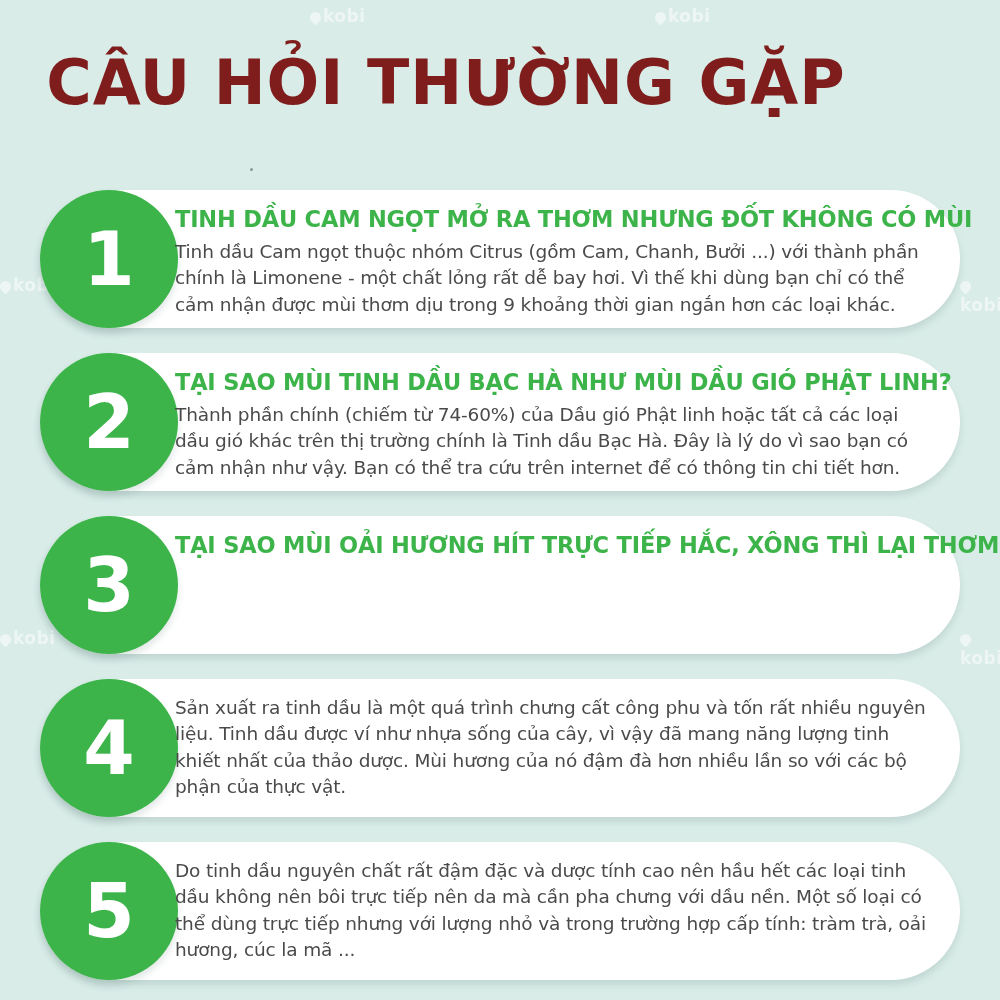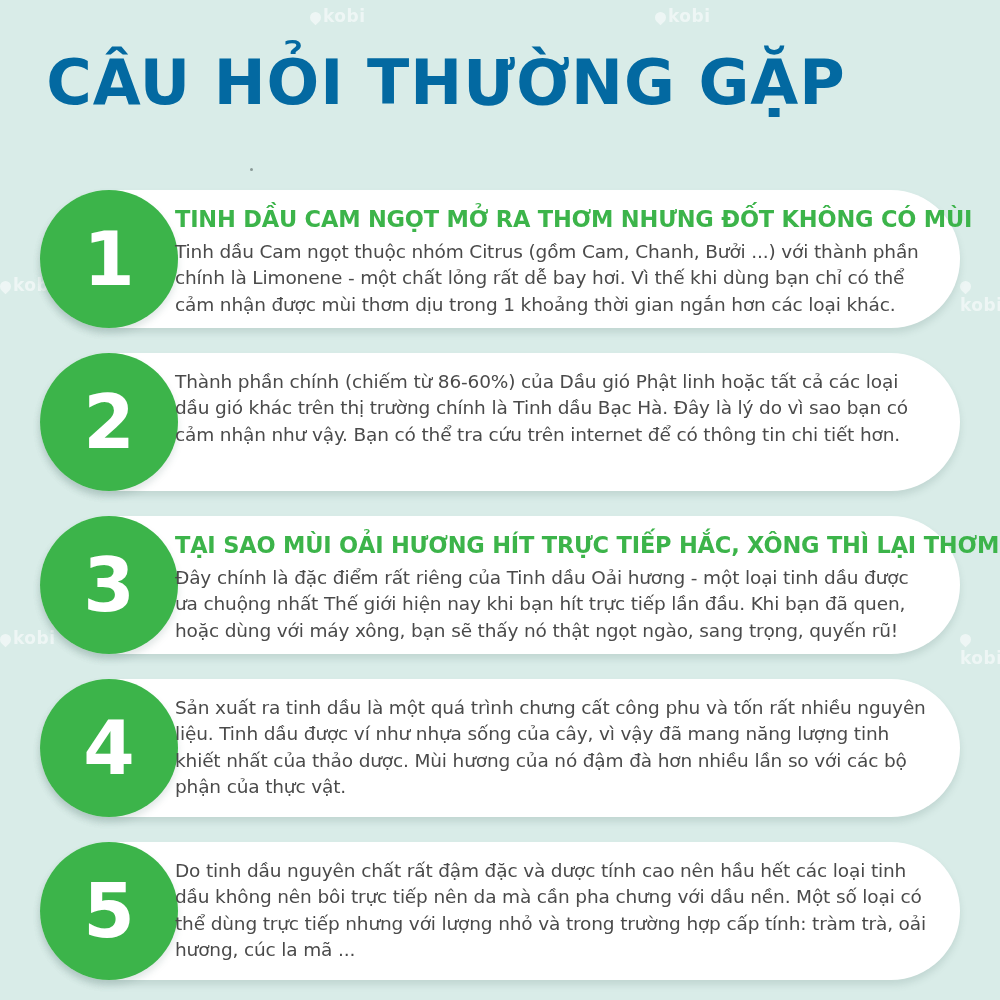--- a/index.html
+++ b/index.html
@@ -40,21 +40,21 @@
   .page-title {
     position: absolute;
     top: 46px;
     left: 0;
     width: 892px;
     text-align: center;
     font-family: "DejaVu Sans", sans-serif;
     font-weight: bold;
     font-size: 62px;
     letter-spacing: 1px;
-    color: #0369a1;
+    color: #7f1d1d;
     text-transform: uppercase;
     white-space: nowrap;
   }
   .title-dot {
     position: absolute;
     top: 168px;
     left: 250px;
     width: 3px;
     height: 3px;
     background: #8a9a97;
@@ -145,36 +145,36 @@
 
 <div class="page-title">CÂU HỎI THƯỜNG GẶP</div>
 <div class="title-dot"></div>
 
 <div class="faq-list" id="faq-list">
     <div class="faq-item">
       <div class="card"></div>
       <div class="badge">1</div>
       <div class="content">
         <div class="q-title">TINH DẦU CAM NGỌT MỞ RA THƠM NHƯNG ĐỐT KHÔNG CÓ MÙI</div>
-        <div class="q-body">Tinh dầu Cam ngọt thuộc nhóm Citrus (gồm Cam, Chanh, Bưởi ...) với thành phần chính là Limonene - một chất lỏng rất dễ bay hơi. Vì thế khi dùng bạn chỉ có thể cảm nhận được mùi thơm dịu trong 1 khoảng thời gian ngắn hơn các loại khác.</div>
+        <div class="q-body">Tinh dầu Cam ngọt thuộc nhóm Citrus (gồm Cam, Chanh, Bưởi ...) với thành phần chính là Limonene - một chất lỏng rất dễ bay hơi. Vì thế khi dùng bạn chỉ có thể cảm nhận được mùi thơm dịu trong 9 khoảng thời gian ngắn hơn các loại khác.</div>
       </div>
     </div>
     <div class="faq-item">
       <div class="card"></div>
       <div class="badge">2</div>
       <div class="content">
-        <div class="q-body">Thành phần chính (chiếm từ 86-60%) của Dầu gió Phật linh hoặc tất cả các loại dầu gió khác trên thị trường chính là Tinh dầu Bạc Hà. Đây là lý do vì sao bạn có cảm nhận như vậy. Bạn có thể tra cứu trên internet để có thông tin chi tiết hơn.</div>
+        <div class="q-title">TẠI SAO MÙI TINH DẦU BẠC HÀ NHƯ MÙI DẦU GIÓ PHẬT LINH?</div>
+        <div class="q-body">Thành phần chính (chiếm từ 74-60%) của Dầu gió Phật linh hoặc tất cả các loại dầu gió khác trên thị trường chính là Tinh dầu Bạc Hà. Đây là lý do vì sao bạn có cảm nhận như vậy. Bạn có thể tra cứu trên internet để có thông tin chi tiết hơn.</div>
       </div>
     </div>
     <div class="faq-item">
       <div class="card"></div>
       <div class="badge">3</div>
       <div class="content">
         <div class="q-title">TẠI SAO MÙI OẢI HƯƠNG HÍT TRỰC TIẾP HẮC, XÔNG THÌ LẠI THƠM?</div>
-        <div class="q-body">Đây chính là đặc điểm rất riêng của Tinh dầu Oải hương - một loại tinh dầu được ưa chuộng nhất Thế giới hiện nay khi bạn hít trực tiếp lần đầu. Khi bạn đã quen, hoặc dùng với máy xông, bạn sẽ thấy nó thật ngọt ngào, sang trọng, quyến rũ!</div>
       </div>
     </div>
     <div class="faq-item">
       <div class="card"></div>
       <div class="badge">4</div>
       <div class="content">
         <div class="q-body">Sản xuất ra tinh dầu là một quá trình chưng cất công phu và tốn rất nhiều nguyên liệu. Tinh dầu được ví như nhựa sống của cây, vì vậy đã mang năng lượng tinh khiết nhất của thảo dược. Mùi hương của nó đậm đà hơn nhiều lần so với các bộ phận của thực vật.</div>
       </div>
     </div>
     <div class="faq-item">

